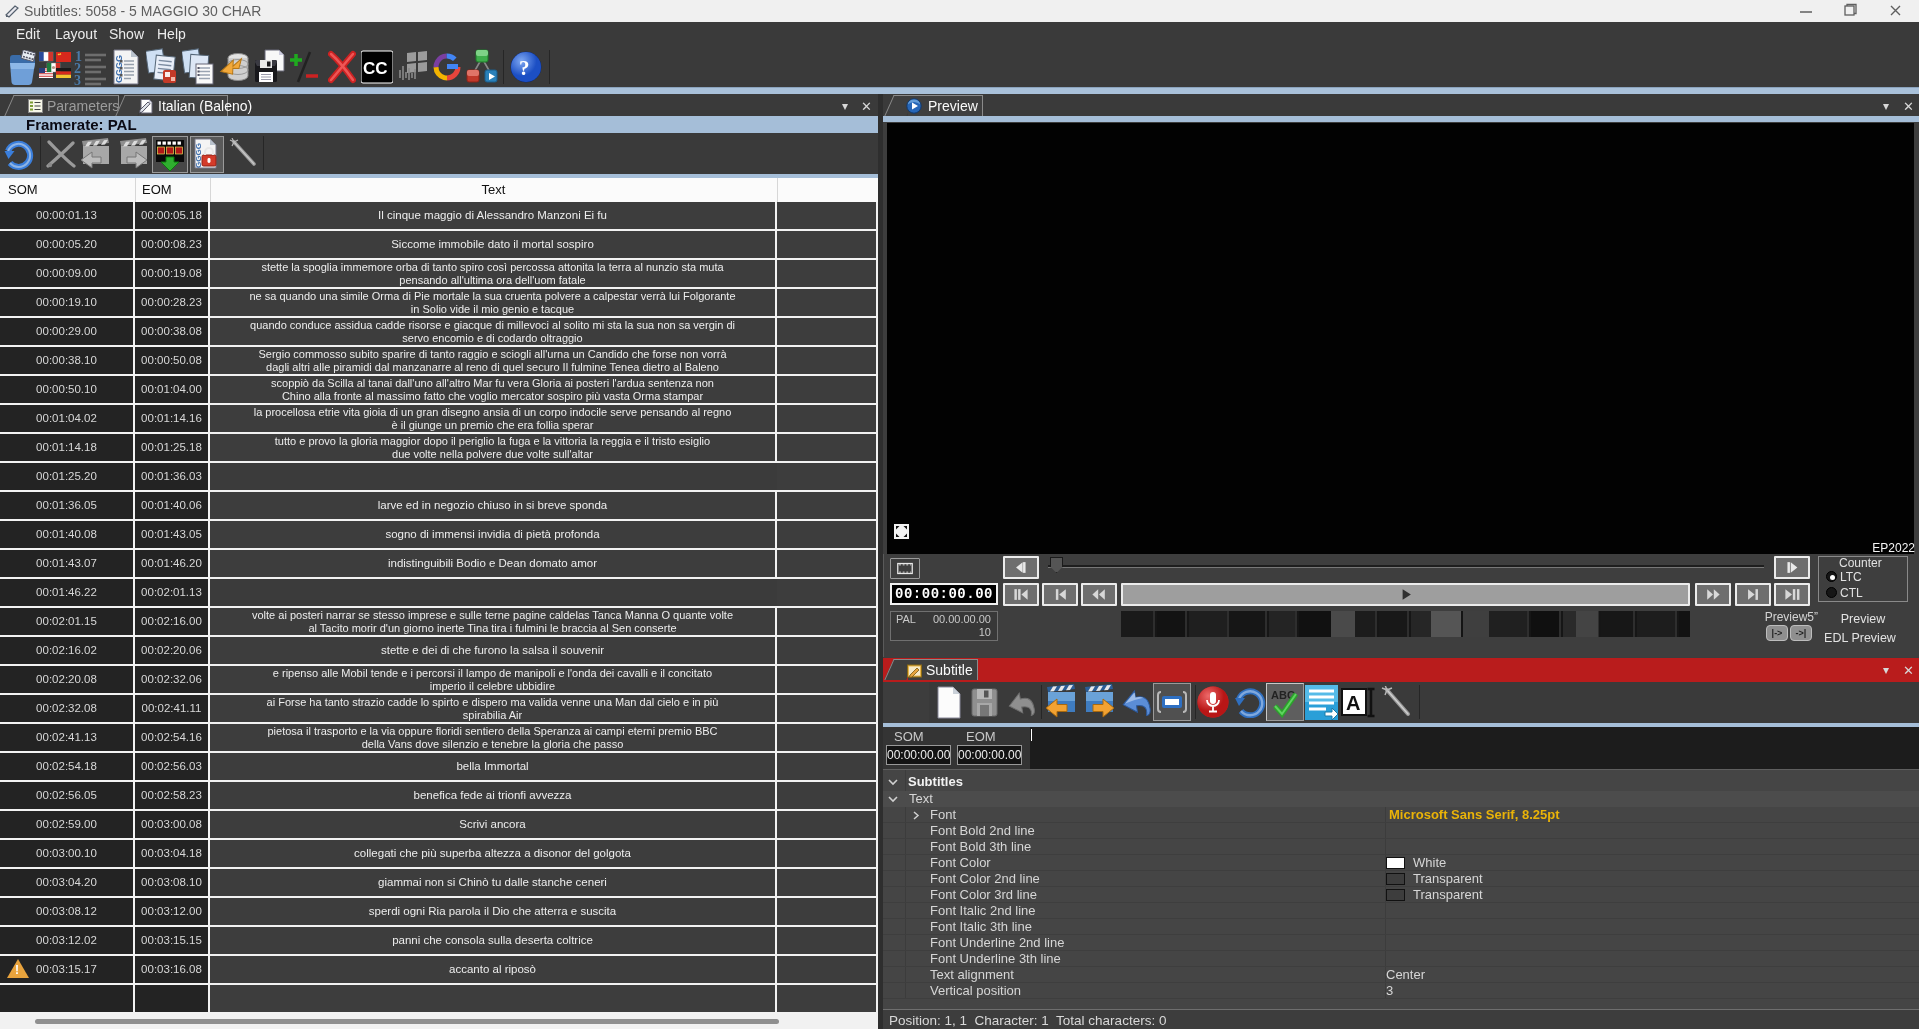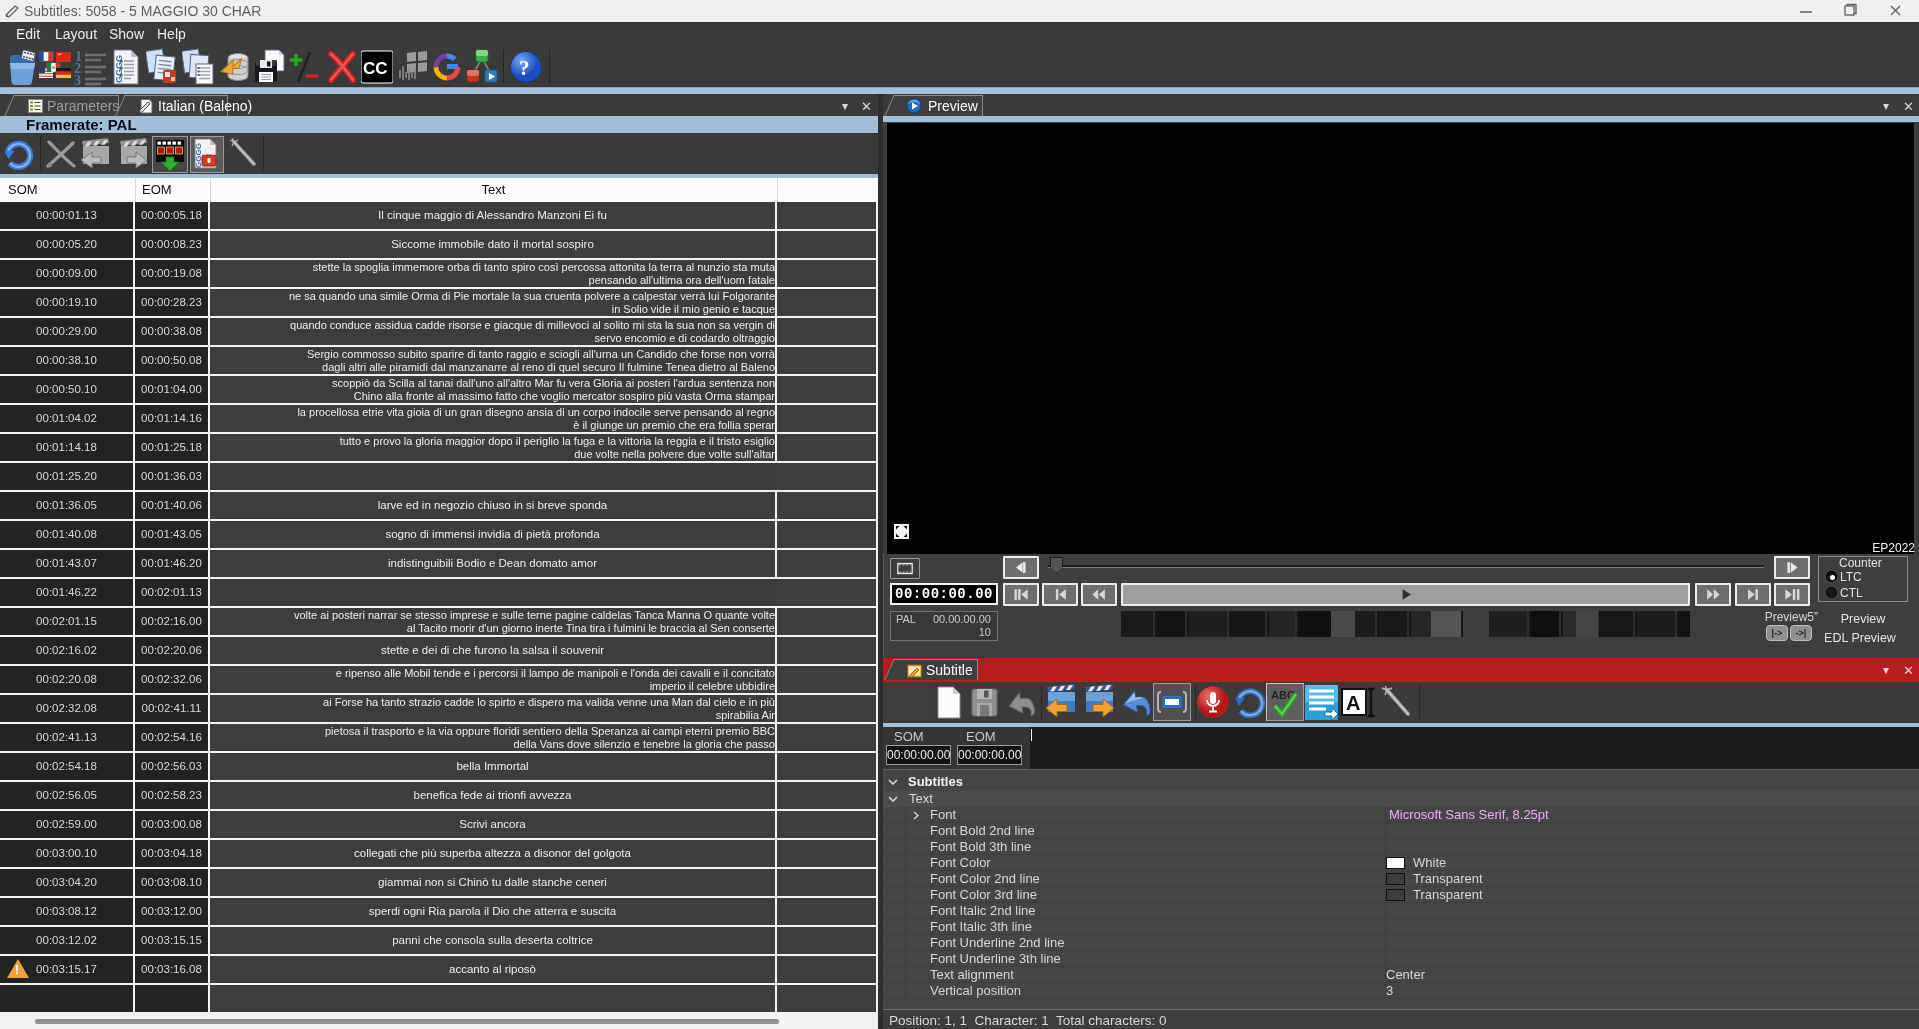--- a/index.html
+++ b/index.html
@@ -26,21 +26,21 @@
 #thead div{position:absolute;top:4px}
 #tbody{position:absolute;left:0;top:0px;width:878px}
 .row{position:absolute;left:0;width:878px;height:29px;border-bottom:2px solid #f2f2f2}
 .c{position:absolute;top:0;height:27px;color:#d8d8d8;overflow:hidden}
 .c1{left:0;width:135px;background:#232323;border-right:2px solid #f2f2f2}
 .c2{left:135px;width:75px;background:#232323;border-right:2px solid #f2f2f2}
 .c3{left:210px;width:567px;background:#3d3d3d;border-right:2px solid #f2f2f2}
 .c4{left:777px;width:101px;background:#3d3d3d;border-right:2px solid #f2f2f2}
 .c1,.c2{font-size:11.5px;line-height:27px;text-align:center;letter-spacing:0px}
 .t1{font-size:11.5px;line-height:27px;text-align:center;color:#ededed;white-space:nowrap}
-.t2{font-size:11px;line-height:13px;text-align:right;color:#ededed;padding-top:1px;white-space:nowrap}
+.t2{font-size:11px;line-height:13px;text-align:center;color:#ededed;padding-top:1px;white-space:nowrap}
 .warn{position:absolute;left:7px;top:3px;width:0;height:0;border-left:11px solid transparent;border-right:11px solid transparent;border-bottom:19px solid #e8a33d;z-index:5}
 .warn:after{content:"!";position:absolute;left:-3px;top:4px;color:#fff;font-size:12px;font-weight:bold}
 #hscroll{position:absolute;left:0;top:1014px;width:878px;height:15px;background:#f1f1f1}
 #hthumb{position:absolute;left:35px;top:1019px;width:744px;height:5px;background:#8f8f8f;border-radius:3px}
 #splitter{position:absolute;left:878px;top:94px;width:5px;height:935px;background:#2e2e2e}
 
 #rpanel{position:absolute;left:883px;top:94px;width:1036px;height:935px;background:#3d3d3d}
 #pv_blueline{position:absolute;left:883px;top:116px;width:1036px;height:6px;background:#a5bed8}
 #video{position:absolute;left:887px;top:123px;width:1027px;height:431px;background:#020202}
 #ep2022{position:absolute;left:1860px;top:541px;width:55px;color:#f5f5f5;font-size:12px;text-align:right}
@@ -841,21 +841,21 @@
       <svg class="icon" style="left:5px;top:4px" width="10" height="8" viewBox="0 0 10 8">
         <path d="M1 2 l4 4 4-4" stroke="#d0d0d0" stroke-width="1.6" fill="none"></path>
       </svg>
       <span style="position:absolute;left:26px">Text</span>
     </div>
 <div class="prow" style="top:37px;border-bottom:1px solid #3e3e3e">
       <svg class="icon" style="left:29px;top:4px" width="8" height="9" viewBox="0 0 8 9">
         <path d="M2 1 l4 3.5-4 3.5" stroke="#cfcfcf" stroke-width="1.5" fill="none"></path>
       </svg>
       <span class="lab">Font</span>
-      <span class="val" style="left:506px;font-weight:normal;color:#f0abfc">Microsoft Sans Serif, 8.25pt</span>
+      <span class="val" style="left:506px;font-weight:bold;color:#eab308">Microsoft Sans Serif, 8.25pt</span>
     </div>
 <div class="prow" style="top:53px;border-bottom:1px solid #3e3e3e">
       <span class="lab">Font Bold 2nd line</span>
     </div>
 <div class="prow" style="top:69px;border-bottom:1px solid #3e3e3e">
       <span class="lab">Font Bold 3th line</span>
     </div>
 <div class="prow" style="top:85px;border-bottom:1px solid #3e3e3e">
       <span class="lab">Font Color</span>
       <span class="swatch" style="background:#fff"></span>

